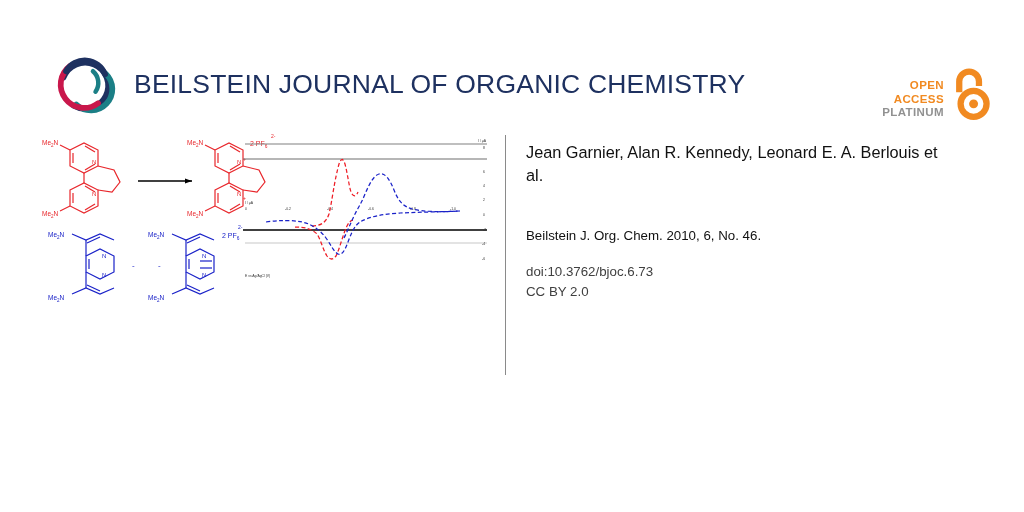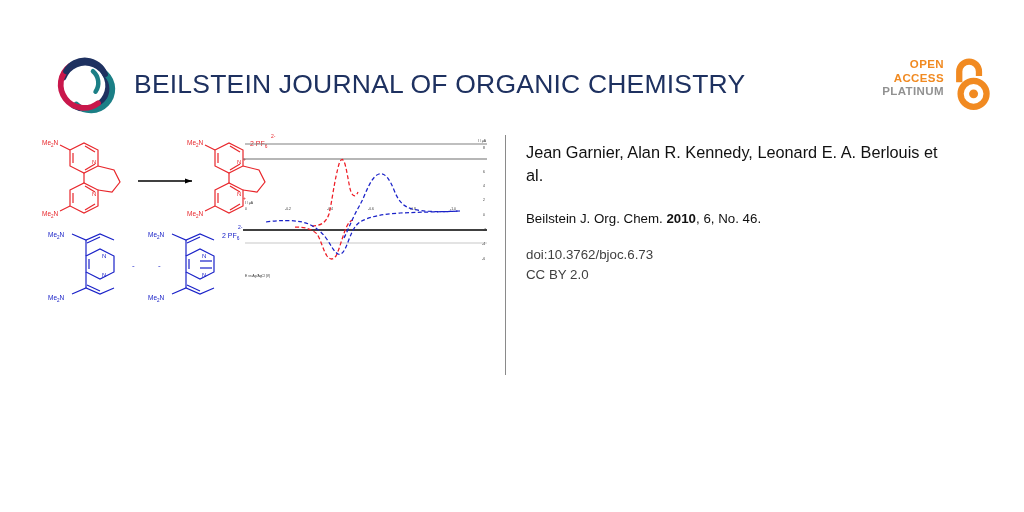--- a/index.html
+++ b/index.html
@@ -51,21 +51,21 @@
   .wordmark .wm-light {
     font-weight: normal;
   }
 
   
   .oa-badge {
     position: absolute;
     right: 34px;
     top: 58px;
     display: flex;
-    align-items: flex-start;
+    align-items: flex-end;
     height: 62px;
   }
   .oa-text {
     text-align: right;
     line-height: 1.18;
     margin-right: 6px;
   }
   .oa-line {
     font-size: 11.5px;
     font-weight: bold;
@@ -108,30 +108,30 @@
     font-weight: bold;
     font-size: 17.2px;
     line-height: 1.30;
     margin: 0 0 14px 0;
     letter-spacing: -0.1px;
   }
   .art-authors {
     font-size: 16.3px;
     line-height: 1.40;
     color: #111111;
-    margin: 0 0 23px 0;
+    margin: 0 0 40px 0;
   }
   .art-citation {
     font-size: 13.3px;
     line-height: 1.4;
     color: #111111;
     margin: 0 0 17px 0;
   }
   .art-citation .ital { }
-  .art-citation .bld { font-weight: bold; }
+  .art-citation .bld { font-weight: normal; }
   .art-doi, .art-license {
     font-size: 13.3px;
     line-height: 1.45;
     color: #404040;
     margin: 0;
   }
 
   .ga-svg { display: block; }
 </style>
 </head>

